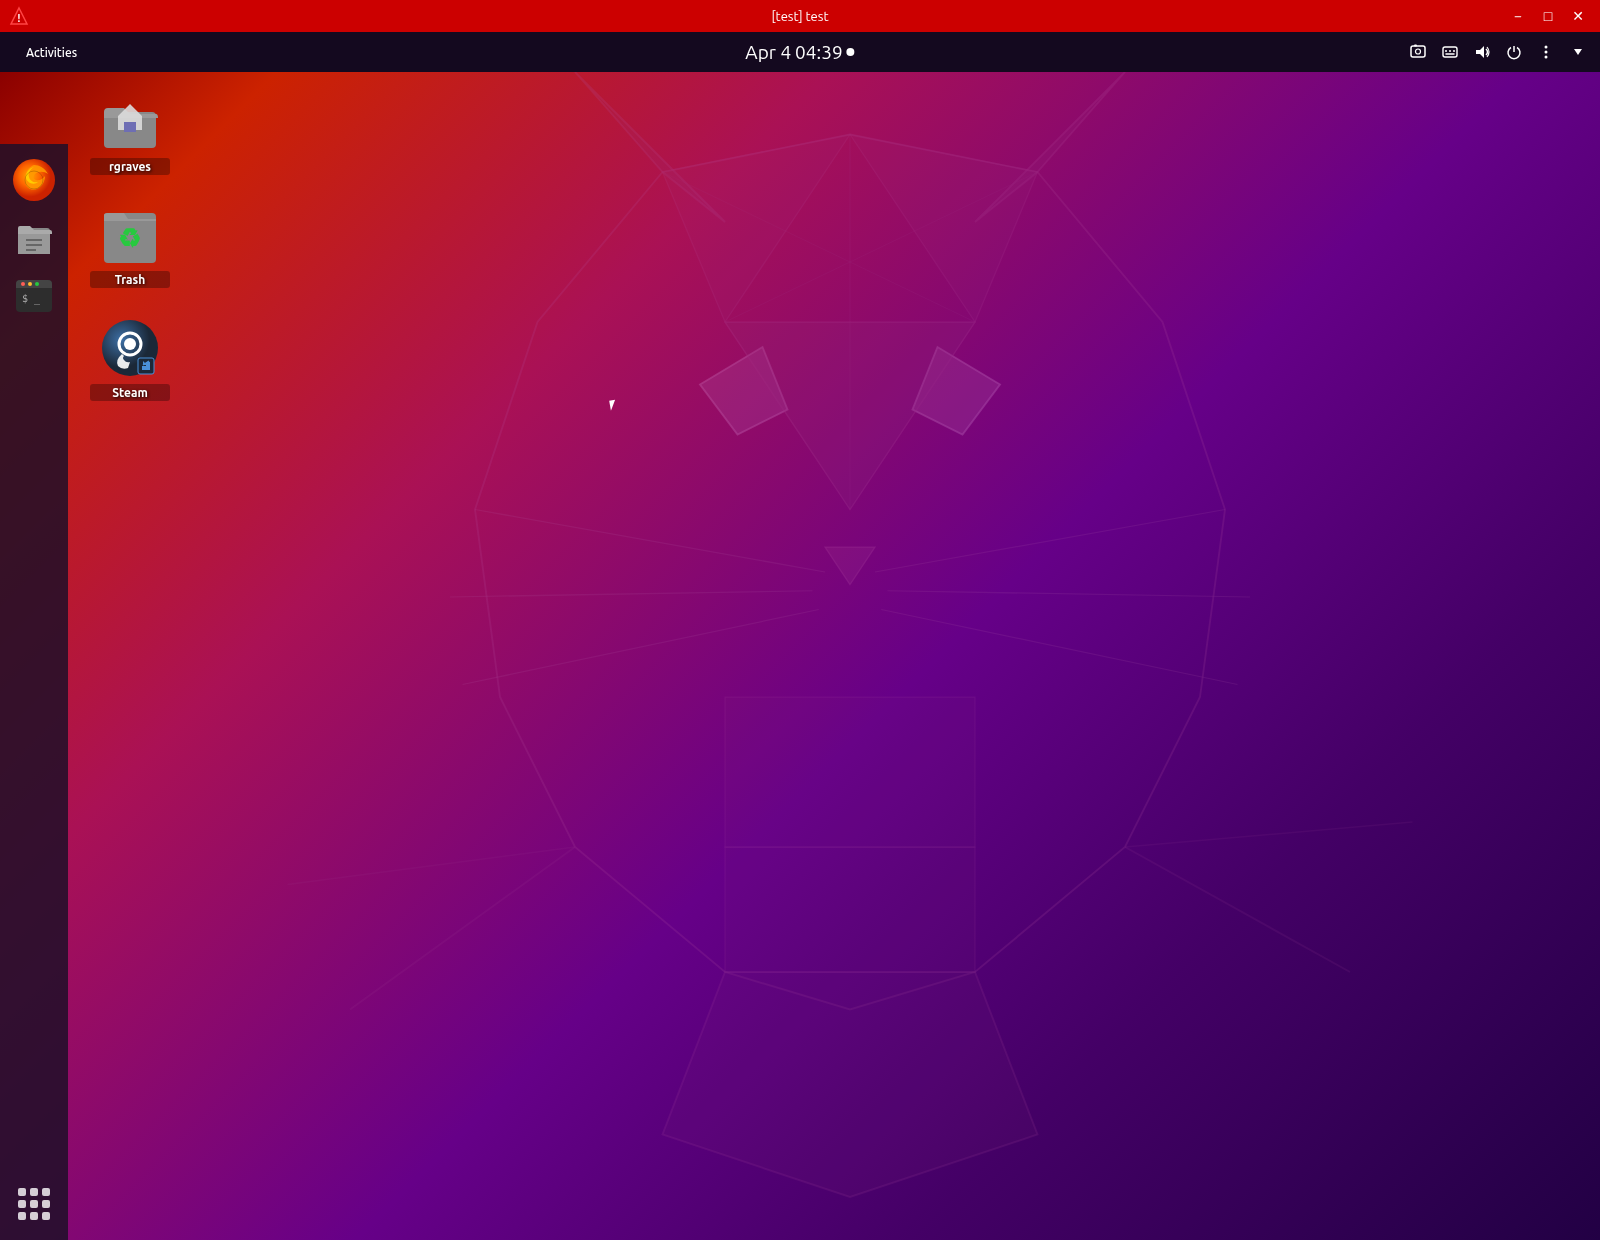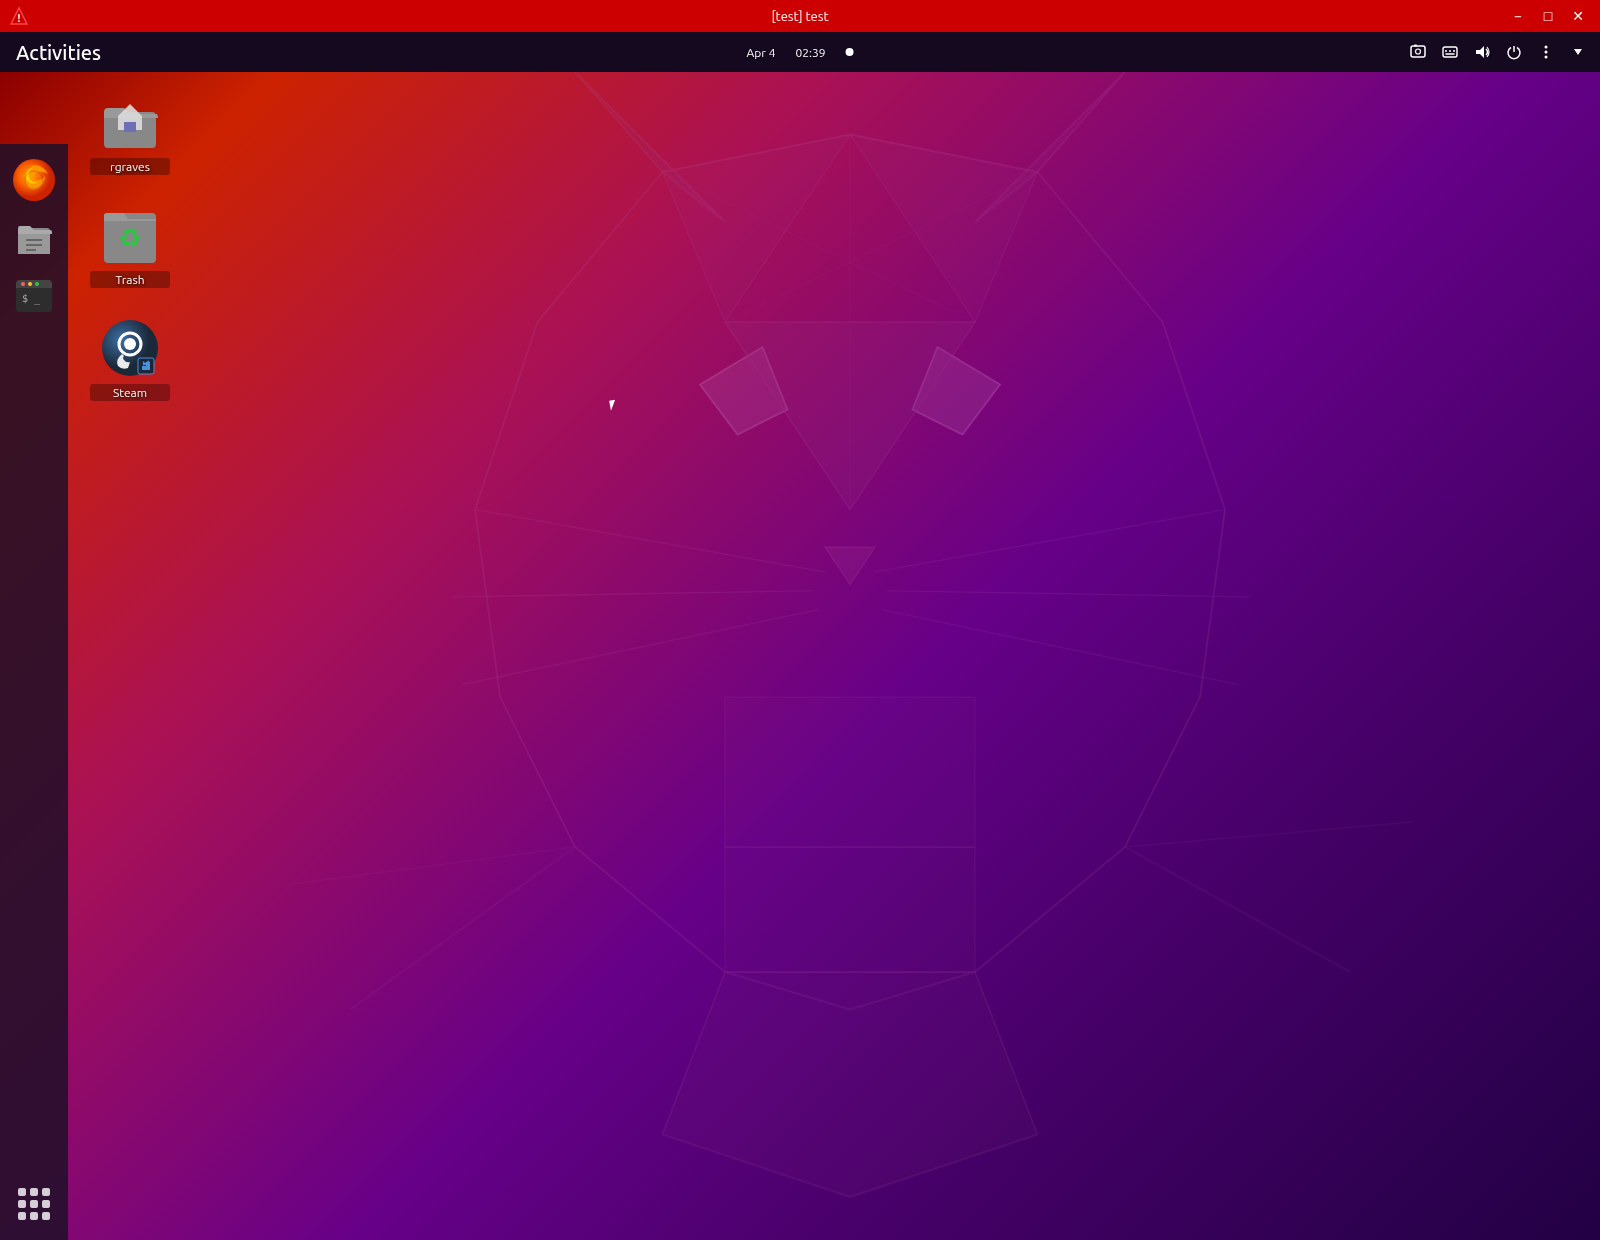--- a/index.html
+++ b/index.html
@@ -78,35 +78,36 @@
       justify-content: space-between;
       z-index: 90;
       color: white;
     }
 
     #activities-btn {
       padding: 0 16px;
       height: 100%;
       display: flex;
       align-items: center;
-      font-size: 20px;
+      font-size: 12px;
       font-weight: 500;
       color: white;
       cursor: pointer;
+      margin-left: 10px;
     }
 
     #clock {
       position: absolute;
       left: 50%;
       transform: translateX(-50%);
-      font-size: 12px;
-      color: white;
-      display: flex;
-      align-items: center;
-      gap: 20px;
+      font-size: 19px;
+      color: white;
+      display: flex;
+      align-items: center;
+      gap: 4px;
     }
 
     #clock-dot {
       width: 8px;
       height: 8px;
       background: white;
       border-radius: 50%;
     }
 
     #system-tray {
@@ -193,20 +194,21 @@
       z-index: 40;
     }
 
     .desktop-icon {
       display: flex;
       flex-direction: column;
       align-items: center;
       gap: 6px;
       cursor: pointer;
       width: 80px;
+      font-weight: bold;
     }
 
     .icon-img {
       width: 60px;
       height: 60px;
       display: flex;
       align-items: center;
       justify-content: center;
       border-radius: 8px;
     }
@@ -269,21 +271,21 @@
     <div class="title-btn">□</div>
     <div class="title-btn">✕</div>
   </div>
 </div>
 
 <div id="toppanel">
   <div id="activities-btn">Activities</div>
 
   <div id="clock">
     <span>Apr 4</span>
-    <span>02:39</span>
+    <span>04:39</span>
     <div id="clock-dot"></div>
   </div>
 
   <div id="system-tray">
     <div class="tray-icon">
       <svg width="18" height="18" viewBox="0 0 18 18" fill="white">
         <rect x="2" y="3" width="14" height="11" rx="2" fill="none" stroke="white" stroke-width="1.5"></rect>
         <circle cx="9" cy="8.5" r="2.5" fill="none" stroke="white" stroke-width="1.2"></circle>
         <rect x="5" y="1.5" width="3" height="2" rx="1" fill="white"></rect>
       </svg>

